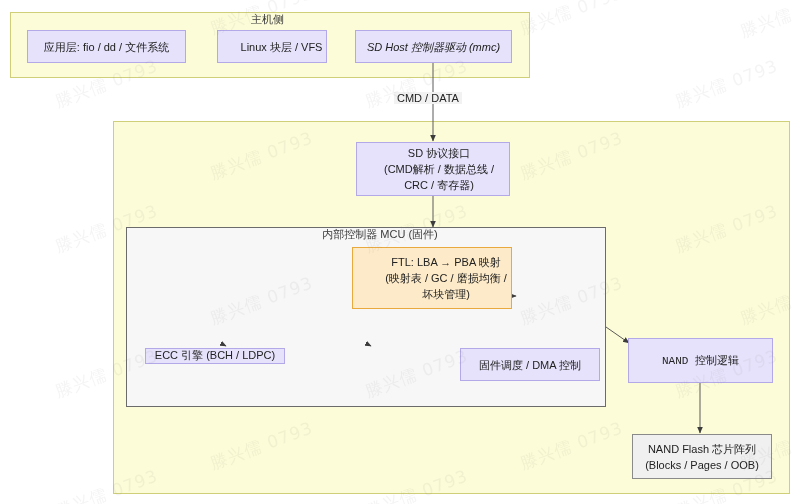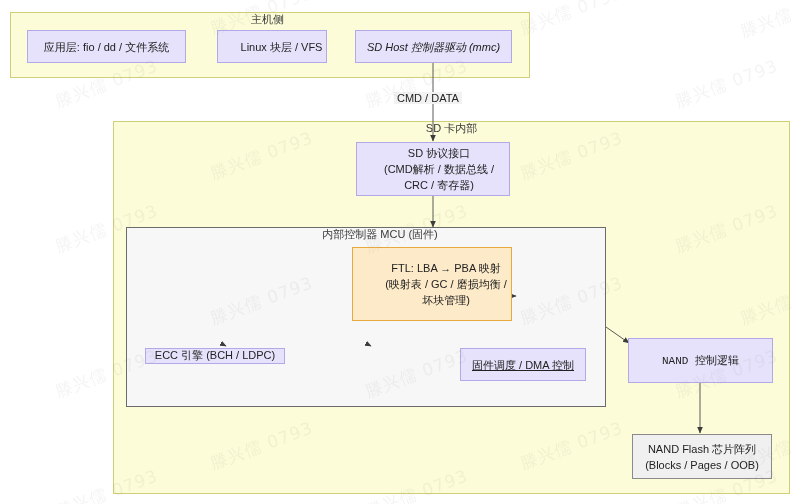--- a/index.html
+++ b/index.html
@@ -135,44 +135,43 @@
   <div class="node lilac" style="left:217px; top:30px; width:110px; height:33px;padding-left:19px;">
     <span class="ln">Linux 块层 / VFS</span>
   </div>
 
   <div class="node lilac" style="left:355px; top:30px; width:157px; height:33px;font-style:italic;">
     <span class="ln">SD Host 控制器驱动 (mmc)</span>
   </div>
 
   <div class="group" style="left:113px; top:121px; width:677px; height:373px;">
   </div>
-  <div class="group-title" style="left:113px; top:121px; width:677px;">SD 卡内部</div>
 
   <div class="node lilac" style="left:356px; top:142px; width:154px; height:54px;padding-left:12px;">
     <span class="ln">SD 协议接口</span>
     <span class="ln">(CMD解析 / 数据总线 /</span>
     <span class="ln">CRC / 寄存器)</span>
   </div>
 
   <div class="subgroup" style="left:126px; top:227px; width:480px; height:180px;">
   </div>
   <div class="subgroup-title" style="left:140px; top:227px; width:480px;">内部控制器 MCU (固件)</div>
 
-  <div class="node amber" style="left:352px; top:247px; width:160px; height:74px;padding-left:28px;">
+  <div class="node amber" style="left:352px; top:247px; width:160px; height:62px;padding-left:28px;">
     <span class="ln">FTL: LBA → PBA 映射</span>
     <span class="ln">(映射表 / GC / 磨损均衡 /</span>
     <span class="ln">坏块管理)</span>
   </div>
 
   <div class="node lilac" style="left:145px; top:348px; width:140px; height:16px;justify-content:flex-end;">
     <span class="ln">ECC 引擎 (BCH / LDPC)</span>
   </div>
 
 
-  <div class="node lilac" style="left:460px; top:348px; width:126px; height:33px;text-decoration:underline;">
+  <div class="node lilac" style="left:460px; top:348px; width:140px; height:33px;">
     <span class="ln">固件调度 / DMA 控制</span>
   </div>
 
   <div class="node lilac" style="left:628px; top:338px; width:145px; height:45px;font-family:Liberation Mono, monospace;">
     <span class="ln">NAND 控制逻辑</span>
   </div>
 
   <div class="node grey" style="left:632px; top:434px; width:140px; height:45px;">
     <span class="ln">NAND Flash 芯片阵列</span>
     <span class="ln">(Blocks / Pages / OOB)</span>

